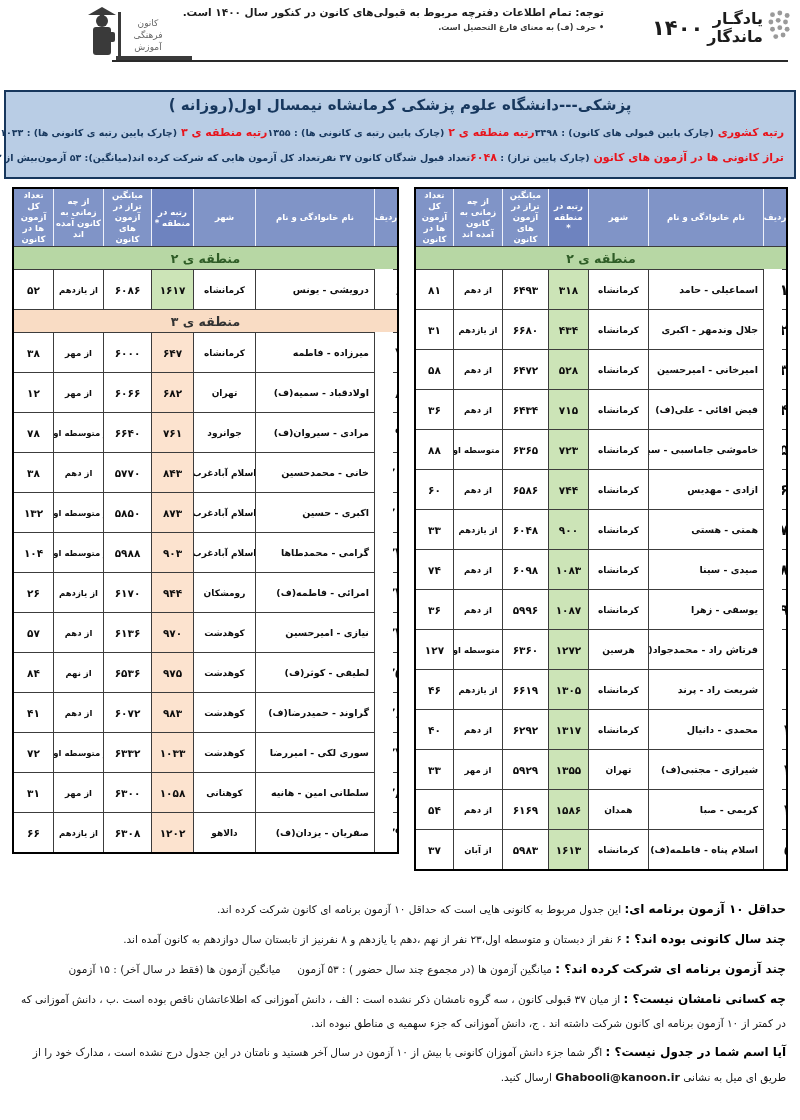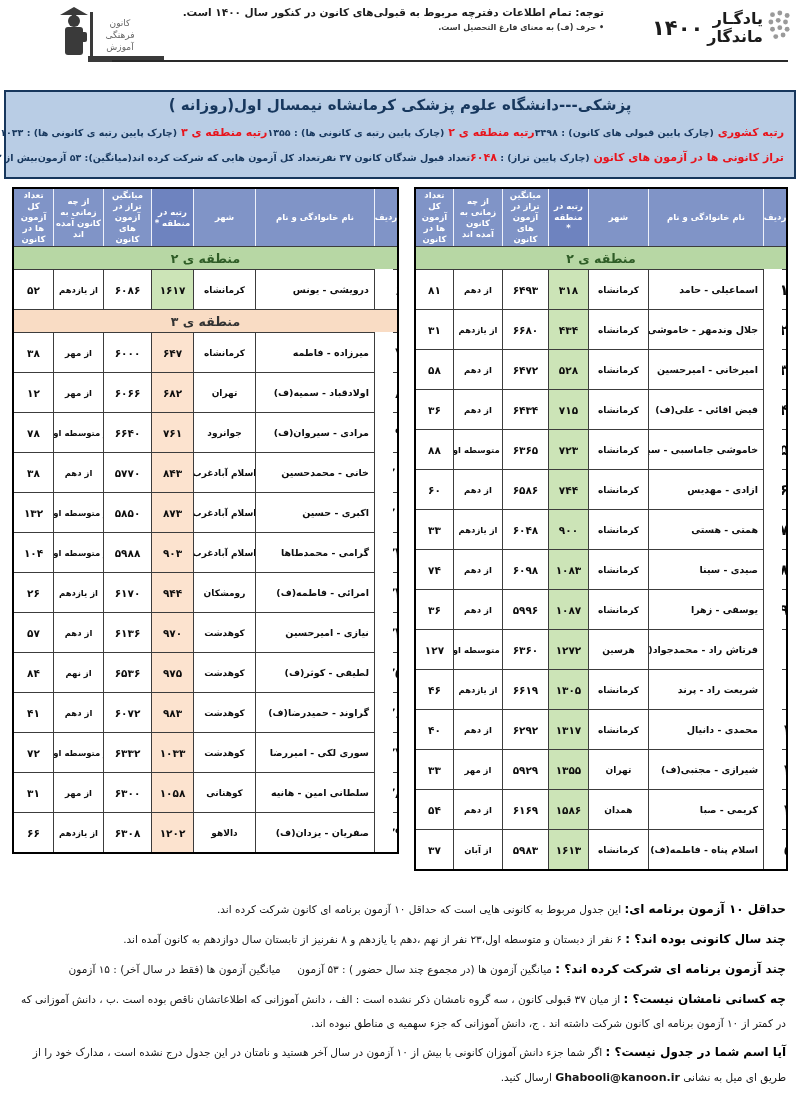--- a/index.html
+++ b/index.html
@@ -1,21 +1,21 @@
 <!DOCTYPE html>
 <html lang="fa" style="--red: #e8141c; --navy: #17375d; --boxbg: #b9cde5; --headblue: #8094c7; --headblue2: #6e83bf; --gband: #b7d7a4; --gcell: #cce4b7; --pband: #f9dcc4; --pcell: #fce3cf; --line: #3c3c3c;"><head>
 <meta charset="utf-8">
 <style>
   html, body { margin:0; padding:0; background:#fff; }
   body { width:800px; height:1120px; font-family:"DejaVu Sans", sans-serif; direction:rtl; color:#111; }
   .page { position:relative; width:800px; height:1120px; overflow:hidden; background:#fff; }
 
   
   .top-header { position:relative; height:88px; }
-  .logo { position:absolute; left:48px; top:4px; width:120px; height:62px; }
+  .logo { position:absolute; left:76px; top:4px; width:120px; height:62px; }
   .header-rule { position:absolute; left:112px; right:12px; top:60px; border-top:2px solid #2a2a2a; }
   .brand { position:absolute; right:8px; top:8px; display:flex; align-items:center; gap:3px; }
   .brand-words { display:flex; flex-direction:column; line-height:1.1; font-weight:bold; font-size:16px; color:#1c1c1c; }
   .brand-year { font-size:21px; font-weight:bold; color:#1c1c1c; margin-right:1px; }
   .notice { position:absolute; right:196px; top:6px; text-align:right; }
   .notice-main { font-size:10.5px; font-weight:bold; color:#1c1c1c; }
   .notice-sub { font-size:8px; font-weight:bold; color:#333; margin-top:5px; }
 
   
   .title-box { margin:2px 4px 8px; border:2px solid var(--navy); background:var(--boxbg); padding:1px 6px 7px; }
@@ -142,21 +142,21 @@
             <div class="td c-name">اسماعیلی - حامد</div>
             <div class="td c-city">کرمانشاه</div>
             <div class="td rank-g">۳۱۸</div>
             <div class="td">۶۴۹۳</div>
             <div class="td c-since">از دهم</div>
             <div class="td">۸۱</div>
           </div>
         
           <div class="contents">
             <div class="td first">۲</div>
-            <div class="td c-name">جلال وندمهر - خاموشی</div>
+            <div class="td c-name">جلال وندمهر - اکبری</div>
             <div class="td c-city">کرمانشاه</div>
             <div class="td rank-g">۴۳۴</div>
             <div class="td">۶۶۸۰</div>
             <div class="td c-since">از یازدهم</div>
             <div class="td">۳۱</div>
           </div>
         
           <div class="contents">
             <div class="td first">۳</div>
             <div class="td c-name">امیرخانی - امیرحسین</div>

